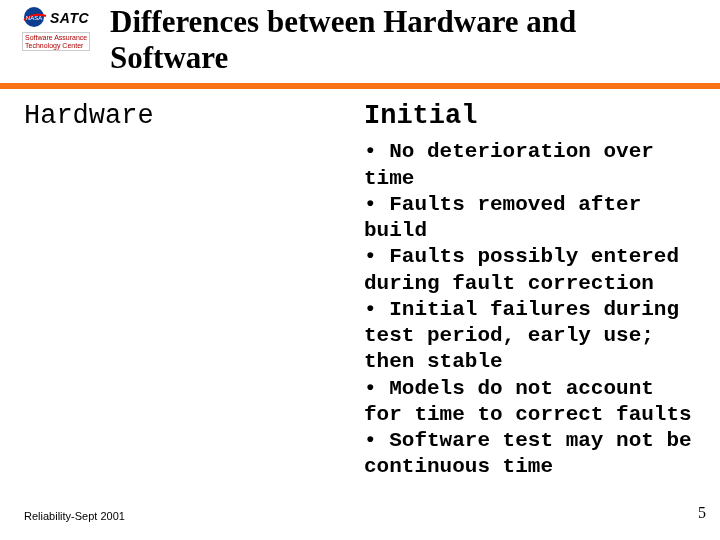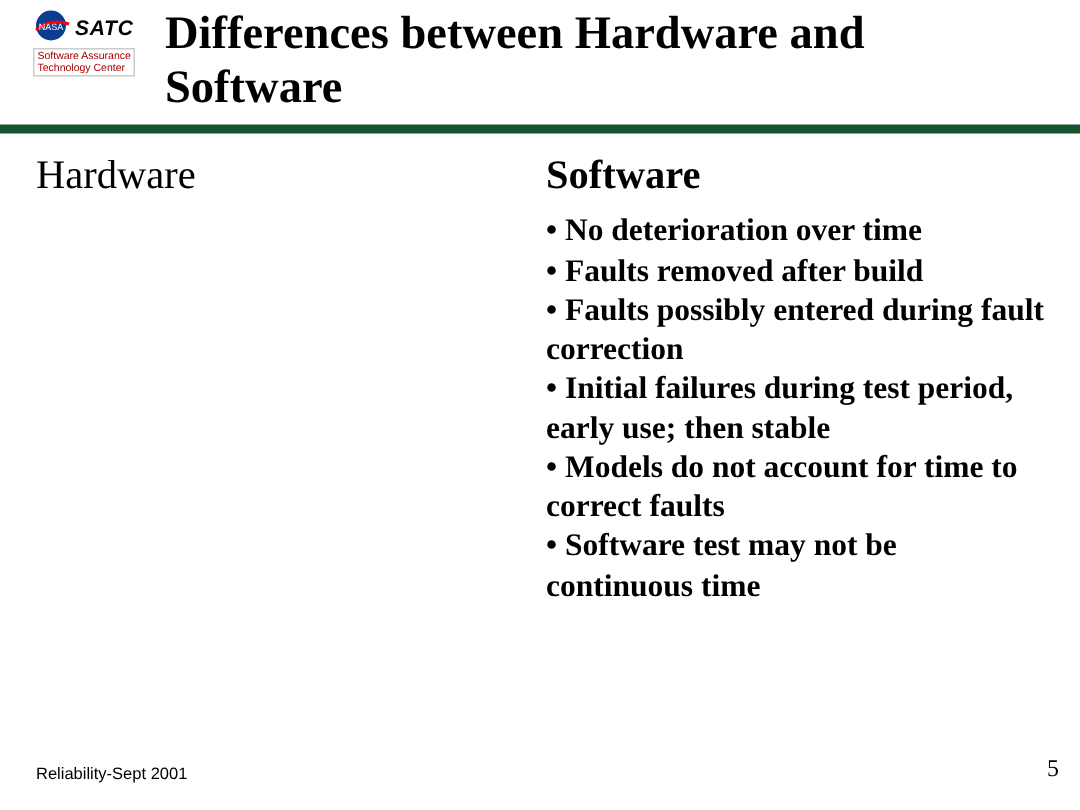--- a/index.html
+++ b/index.html
@@ -14,21 +14,21 @@
   }
   .slide {
     position: relative;
     width: 720px;
     height: 540px;
     box-sizing: border-box;
   }
   .header {
     position: relative;
     padding: 4px 20px 8px 20px;
-    border-bottom: 6px solid #14532d;
+    border-bottom: 6px solid #f97316;
   }
   .logo-block {
     position: absolute;
     left: 22px;
     top: 6px;
     width: 110px;
     font-size: 8px;
     line-height: 1;
   }
   .logo-top {
@@ -58,20 +58,21 @@
     font-weight: bold;
     font-size: 31px;
     line-height: 1.15;
     padding-left: 90px;
     padding-right: 30px;
   }
   .body {
     display: flex;
     padding: 12px 24px 0 24px;
     gap: 8px;
+    font-family: Liberation Mono, monospace;
   }
   .col {
     flex: 1;
     min-width: 0;
   }
   .col h2 {
     font-size: 27px;
     font-weight: normal;
     margin: 0 0 8px 0;
   }
@@ -123,21 +124,21 @@
       </div>
     </div>
     <div class="title">Differences between Hardware and Software</div>
   </div>
 
   <div class="body">
     <div class="col hardware">
       <h2>Hardware</h2>
     </div>
     <div class="col software">
-      <h2>Software</h2>
+      <h2>Initial</h2>
       <div class="bullets" style="white-space: pre-line;">• No deterioration over time
 • Faults removed after build
 • Faults possibly entered during fault correction
 • Initial failures during test period, early use; then stable
 • Models do not account for time to correct faults
 • Software test may not be continuous time</div>
     </div>
   </div>
 
   <div class="footer-left">Reliability-Sept 2001</div>

